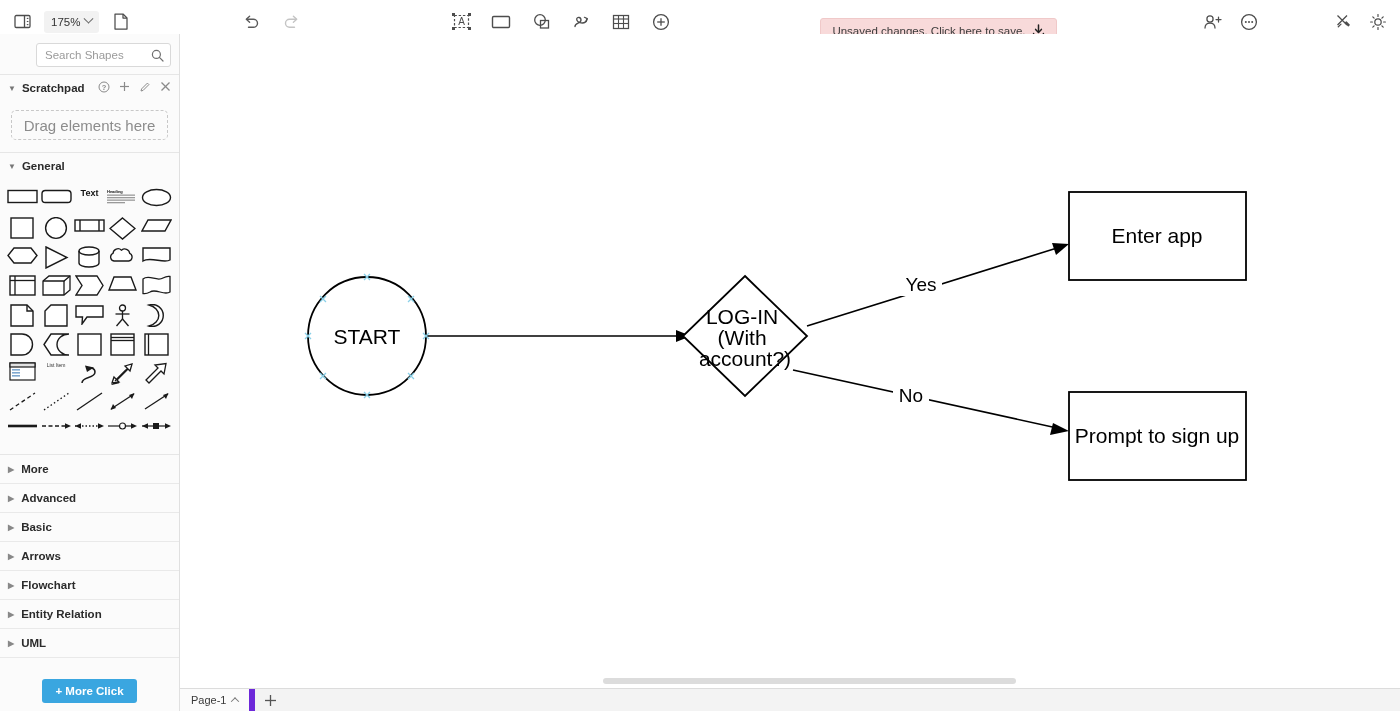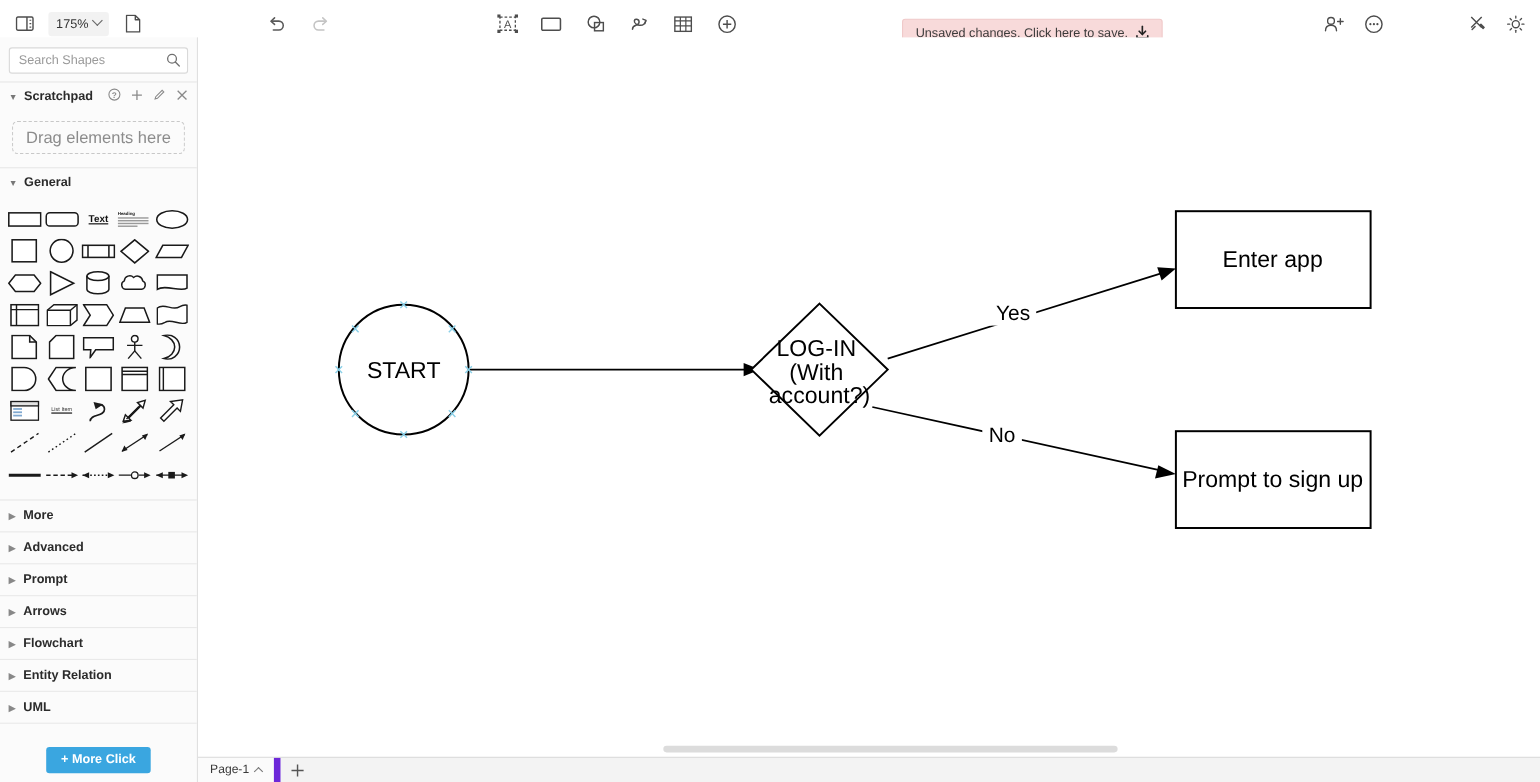--- a/index.html
+++ b/index.html
@@ -47,21 +47,21 @@
   
   .sidebar {
     position: absolute; top: 34px; left: 0; width: 180px; height: 677px;
     background: #fbfbfb; border-right: 1px solid #e0e0e0;
     overflow: hidden;
   }
   .search-wrap { padding: 9px 8px 7px 8px; }
   .search-box {
     position: relative; height: 24px; background: #fff;
     border: 1px solid #d9d9d9; border-radius: 3px;
-    display: flex; align-items: center;
+    display: flex; align-items: center; margin-left: 28px;
   }
   .search-box input {
     border: none; outline: none; background: transparent;
     font-family: "Liberation Sans", sans-serif; font-size: 11.5px;
     color: #333; padding: 0 22px 0 8px; width: 100%; height: 100%;
   }
   .search-box input::placeholder { color: #9a9a9a; }
   .search-ico { position: absolute; right: 6px; top: 4px; color: #707070; }
 
   .sec-head {
@@ -78,23 +78,22 @@
     border: 1.5px dashed #c8c8c8; border-radius: 5px;
     display: flex; align-items: center; justify-content: center;
     font-size: 15px; color: #8c8c8c; background: #fbfbfb;
   }
 
   .shape-grid {
     display: grid; grid-template-columns: repeat(5, 1fr);
     row-gap: 7px; padding: 10px 6px 12px 6px;
   }
   .shape-cell {
-    height: 22px; display: flex; align-items: center; justify-content: center;
+    height: 22px; display: flex; justify-content: center;
     cursor: pointer;
-    text-decoration: underline;
   }
   .shape-cell svg { display: block; }
 
   .cat-list { border-top: 1px solid #e6e6e6; }
   .cat-item {
     display: flex; align-items: center; height: 29px;
     padding: 0 8px; border-bottom: 1px solid #e9e9e9;
     font-size: 11.5px; font-weight: bold; color: #2b2b2b; cursor: pointer;
   }
   .cat-item .tri { margin-right: 7px; color: #888; font-size: 8px; }
@@ -623,21 +622,21 @@
       <div class="cat-item">
         <span class="tri">▶</span>
         <span>More</span>
       </div>
       <div class="cat-item">
         <span class="tri">▶</span>
         <span>Advanced</span>
       </div>
       <div class="cat-item">
         <span class="tri">▶</span>
-        <span>Prompt</span>
+        <span>Basic</span>
       </div>
       <div class="cat-item">
         <span class="tri">▶</span>
         <span>Arrows</span>
       </div>
       <div class="cat-item">
         <span class="tri">▶</span>
         <span>Flowchart</span>
       </div>
       <div class="cat-item">

